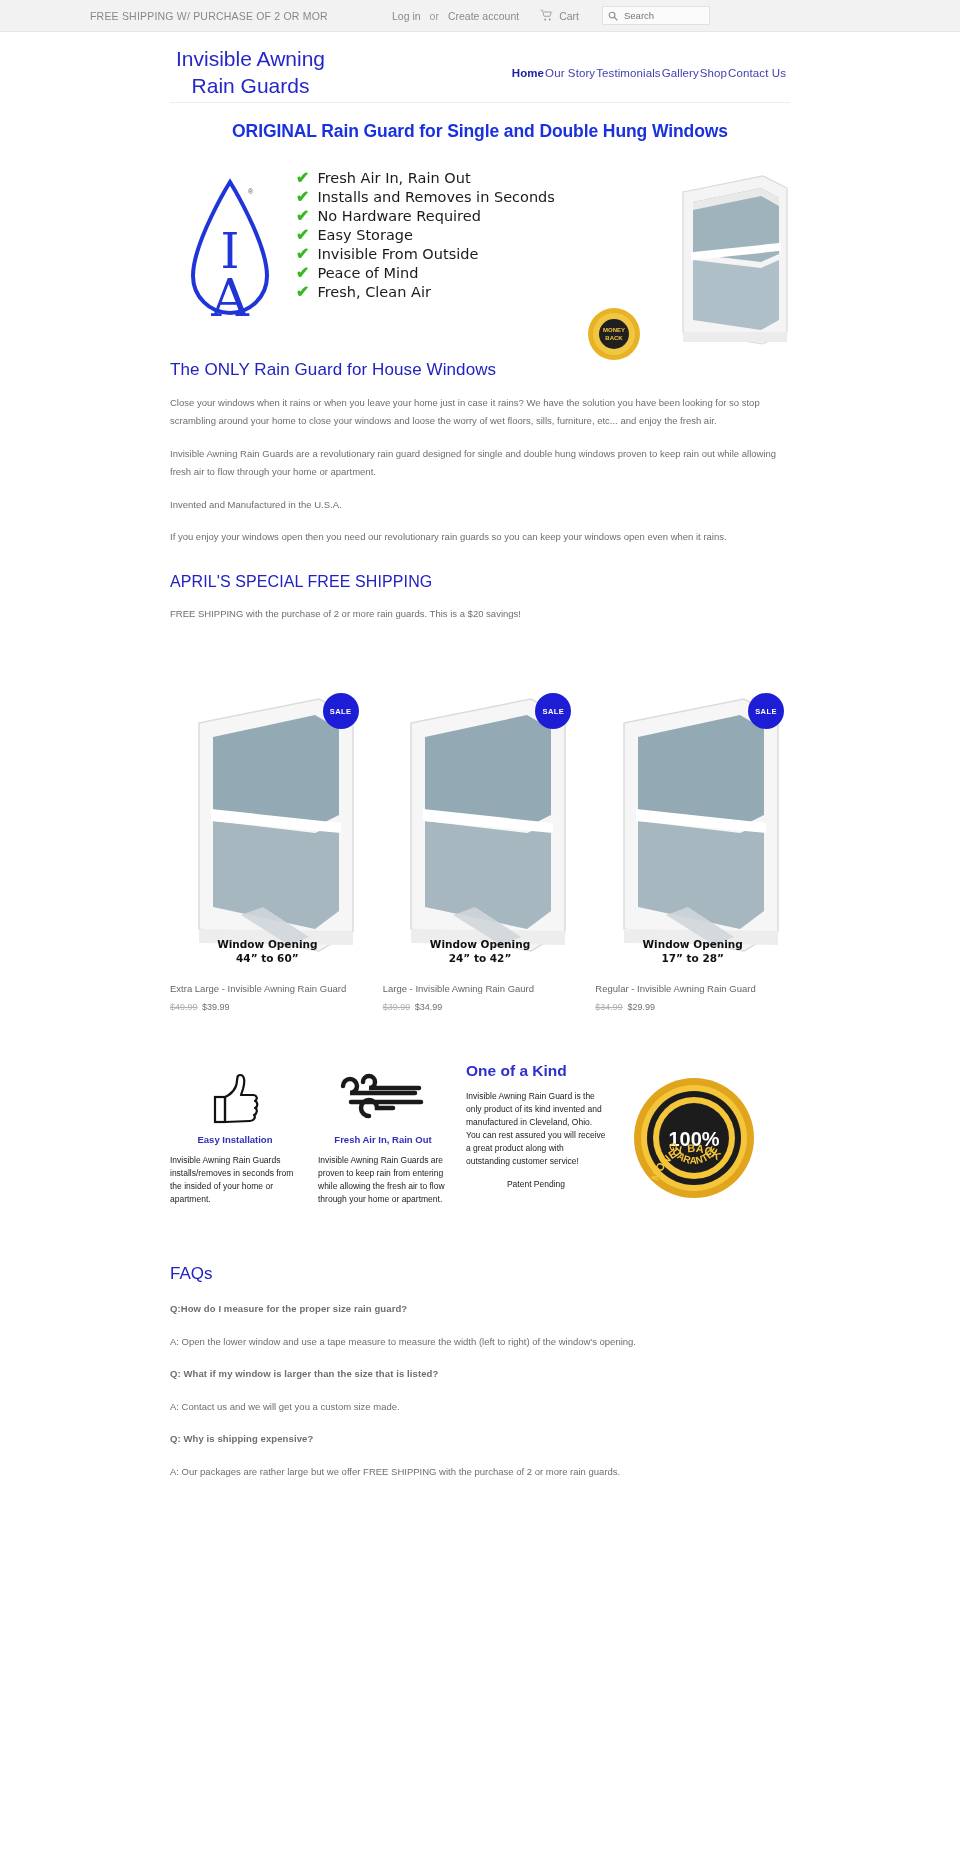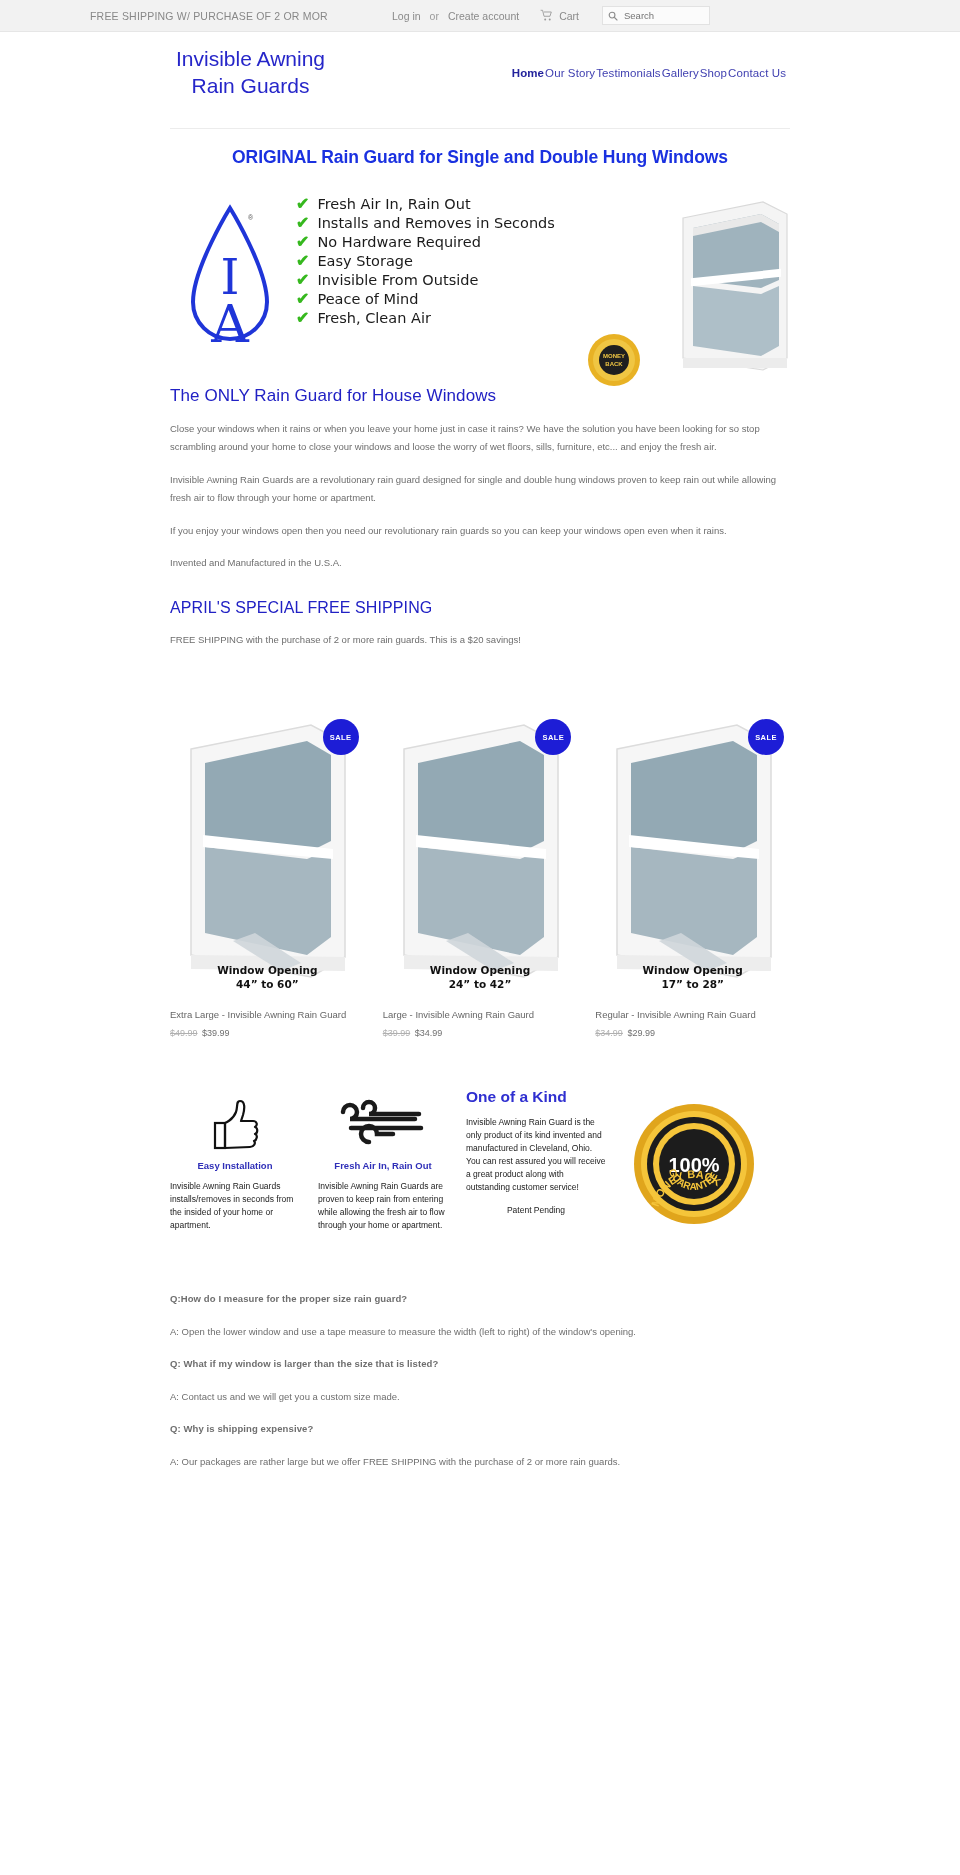--- a/index.html
+++ b/index.html
@@ -32,21 +32,21 @@
     border:1px solid #e2e2e2; display:flex; align-items:center; padding:0 5px; gap:4px;
   }
   .search-ico { width:10px; height:10px; flex:0 0 auto; }
   .search-input {
     border:0; background:transparent; outline:none; font-size:9.5px;
     color:#b5b5b5; width:100%; font-family:"Liberation Sans", sans-serif;
   }
 
   
   .header {
-    width:620px; margin:0 auto; padding:14px 0 28px 0;
+    width:620px; margin:0 auto; padding:14px 0 2px 0;
     display:flex; align-items:center; justify-content:space-between;
     border-bottom:1px solid #ececec;
   }
   .logo {
     color:#2626c9; font-size:21px; line-height:1.28; text-align:center;
     font-family:"Liberation Sans", sans-serif; padding-left:6px;
   }
   .nav { display:flex; align-items:center; gap:1px; padding-right:4px; }
   .nav a {
     font-size:11.5px; color:#3f3fb0; text-decoration:none; letter-spacing:.1px;
@@ -79,21 +79,21 @@
   .content p {
     font-size:9.5px; line-height:1.95; color:#6e6e6e; margin:0 0 14px 0;
   }
   .spacer-40 { height:40px; }
 
   
   h2.pick { color:#2121c4; font-size:16.5px; font-weight:bold; margin:0 0 8px 0; }
   .products { display:flex; gap:18px; margin-top:6px; }
   .product { width:195px; position:relative; }
   .prod-img {
-    height:290px; position:relative; display:flex; align-items:center; justify-content:center;
+    height:290px; position:relative; display:flex; align-items:center; justify-content:flex-end;
     overflow:hidden;
   }
   .sale-badge {
     position:absolute; top:10px; right:6px; width:36px; height:36px; border-radius:50%;
     background:#1d1dd6; color:#fff; font-size:7.5px; font-weight:bold;
     display:flex; align-items:center; justify-content:center; letter-spacing:.4px; z-index:5;
   }
   .win-label {
     position:absolute; bottom:8px; left:0; right:0; text-align:center;
     font-size:10.5px; font-weight:bold; color:#111; line-height:1.35; z-index:4;
@@ -231,22 +231,22 @@
       </svg>
     </div>
   </div>
 </div>
 
 <div class="content">
 
   <h2 class="sec">The ONLY Rain Guard for House Windows</h2>
   <p>Close your windows when it rains or when you leave your home just in case it rains?  We have the solution you have been looking for so stop scrambling around your home to close your windows and loose the worry of wet floors, sills, furniture, etc... and enjoy the fresh air.</p>
   <p>Invisible Awning Rain Guards are a revolutionary rain guard designed for single and double hung windows proven to keep rain out while allowing fresh air to flow through your home or apartment.</p>
+  <p>Invented and Manufactured in the U.S.A.</p>
   <p>If you enjoy your windows open then you need our revolutionary rain guards so you can keep your windows open even when it rains.</p>
-  <p>Invented and Manufactured in the U.S.A.</p>
 
   <h2 class="sec caps" style="margin-top:26px;">APRIL'S SPECIAL FREE SHIPPING</h2>
   <p>FREE SHIPPING with the purchase of 2 or more rain guards.  This is a $20 savings!</p>
 
   <div class="spacer-40"></div>
 
   <div class="products">
 
     <div class="product">
       <div class="prod-img">
@@ -366,20 +366,21 @@
           <path id="arcBot" d="M 62 62 m -26 0 a 26 26 0 0 0 52 0" fill="none"></path>
           <text font-family="Liberation Sans, sans-serif" font-size="10" font-weight="bold" fill="#f5c53a">
             <textPath href="#arcBot" startOffset="8%">GUARANTEE</textPath>
           </text>
         </g>
       </svg>
     </div>
   </div>
 
   <div class="faq">
+    <h2 class="faq-title">FAQs</h2>
 
     <p class="faq-q">Q:How do I measure for the proper size rain guard?</p>
     <p class="faq-a">A: Open the lower window and use a tape measure to measure the width (left to right) of the window's opening.</p>
 
     <p class="faq-q">Q:  What if my window is larger than the size that is listed?</p>
     <p class="faq-a">A: Contact us and we will get you a custom size made.</p>
 
     <p class="faq-q">Q:  Why is shipping expensive?</p>
     <p class="faq-a">A: Our packages are rather large but we offer FREE SHIPPING with the purchase of 2 or more rain guards.</p>
   </div>

